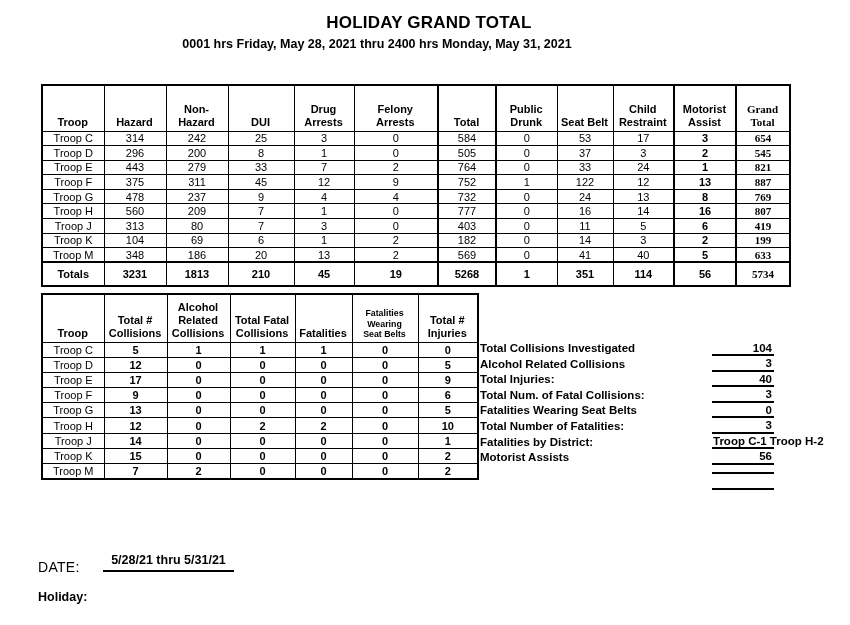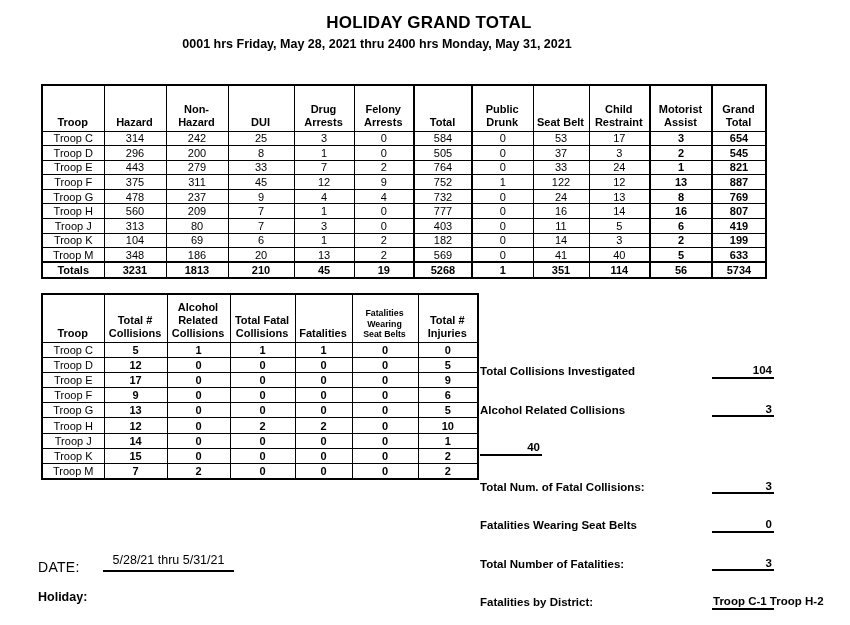--- a/index.html
+++ b/index.html
@@ -15,54 +15,54 @@
   th, td { border:1px solid #000; text-align:center; overflow:hidden; }
   th { vertical-align:bottom; font-weight:bold; font-size:11px; line-height:1.18;
        white-space:pre-line; padding:1px 1px 2px 0; }
   td { font-size:11px; height:14.6px; padding:0 2px; }
 
   
   #t1 { position:absolute; left:41px; top:84px; border:2.5px solid #000; }
   #t1 th { height:46px; }
   #t1 th:nth-child(1){width:62px} #t1 th:nth-child(2){width:62px}
   #t1 th:nth-child(3){width:62px} #t1 th:nth-child(4){width:66px}
-  #t1 th:nth-child(5){width:60px} #t1 th:nth-child(6){width:60px}
+  #t1 th:nth-child(5){width:60px} #t1 th:nth-child(6){width:84px}
   #t1 th:nth-child(7){width:58px} #t1 th:nth-child(8){width:61px}
   #t1 th:nth-child(9){width:56px} #t1 th:nth-child(10){width:61px}
   #t1 th:nth-child(11){width:62px} #t1 th:nth-child(12){width:54px}
   #t1 th:nth-child(7), #t1 td:nth-child(7) { border-left:2.5px solid #000; border-right:2.5px solid #000; }
   #t1 th:nth-child(11), #t1 td:nth-child(11) { border-left:2.5px solid #000; }
   #t1 td:nth-child(11) { font-weight:bold; }
-  #t1 th:nth-child(12), #t1 td:nth-child(12) { border-left:2.5px solid #000; }
+  #t1 th:nth-child(12), #t1 td:nth-child(12) { border-left:2.5px solid #000;font-family:Liberation Serif, serif; }
   #t1 td:nth-child(12) { font-weight:bold; }
-  #t1 tr.totals td { font-weight:bold; border-top:2.5px solid #000; height:16px; }
+  #t1 tr.totals td { font-weight:bold; border-top:2.5px solid #000; height:24px; }
 
   
   #t2 { position:absolute; left:41px; top:293px; border:2.5px solid #000; }
   #t2 th { height:48px; }
   #t2 th:nth-child(1){width:62px} #t2 th:nth-child(2){width:63px}
   #t2 th:nth-child(3){width:63px} #t2 th:nth-child(4){width:65px}
   #t2 th:nth-child(5){width:57px} #t2 th:nth-child(6){width:66px}
   #t2 th:nth-child(7){width:60px}
   #t2 th:nth-child(6) { font-size:8.8px; }
   #t2 td { height:15.2px; }
   #t2 td:not(:first-child) { font-weight:bold; }
 
   
   #summary { position:absolute; left:480px; top:341px; width:360px; }
-  .sum-row { display:flex; height:15.55px; align-items:flex-start;margin-top:23px; }
+  .sum-row { display:flex; height:15.55px; align-items:center; }
   .sum-label { width:232px; font-size:11.5px; font-weight:bold; line-height:15px; white-space:nowrap; }
   .sum-value { width:62px; border-bottom:2.5px solid #000; font-size:11.5px; font-weight:bold;
                text-align:right; line-height:12.5px; padding-right:2px; }
   .sum-row.wide .sum-value { text-align:left; white-space:nowrap; overflow:visible; padding-left:1px; }
 
   
   .date-label { position:absolute; left:38px; top:559px; font-size:14px; letter-spacing:0.3px; }
   .date-field { position:absolute; left:103px; top:553px; width:131px; height:19px;
-                border-bottom:2.5px solid #000; text-align:center; font-size:12.5px; font-weight:normal; }
+                border-bottom:2.5px solid #000; text-align:center; font-size:12.5px; font-weight:bold; }
   .holiday-label { position:absolute; left:38px; top:590px; font-size:12.5px; font-weight:bold; }
   .holiday-field { position:absolute; left:103px; top:586px; width:196px; height:19px;
                    border-bottom:2.5px solid #000; text-align:center; font-size:12.5px; font-weight:bold; }
 </style>
 </head>
 <body>
 
 <div class="page">
 
   <div class="title">HOLIDAY GRAND TOTAL</div>
@@ -343,20 +343,21 @@
   <div id="summary">
       <div class="sum-row">
         <div class="sum-label">Total Collisions Investigated</div>
         <div class="sum-value">104</div>
       </div>
       <div class="sum-row">
         <div class="sum-label">Alcohol Related Collisions</div>
         <div class="sum-value">3</div>
       </div>
       <div class="sum-row">
+        <div class="sum-label">Total Injuries:</div>
         <div class="sum-value">40</div>
       </div>
       <div class="sum-row">
         <div class="sum-label">Total Num. of Fatal Collisions:</div>
         <div class="sum-value">3</div>
       </div>
       <div class="sum-row">
         <div class="sum-label">Fatalities Wearing Seat Belts</div>
         <div class="sum-value">0</div>
       </div>

